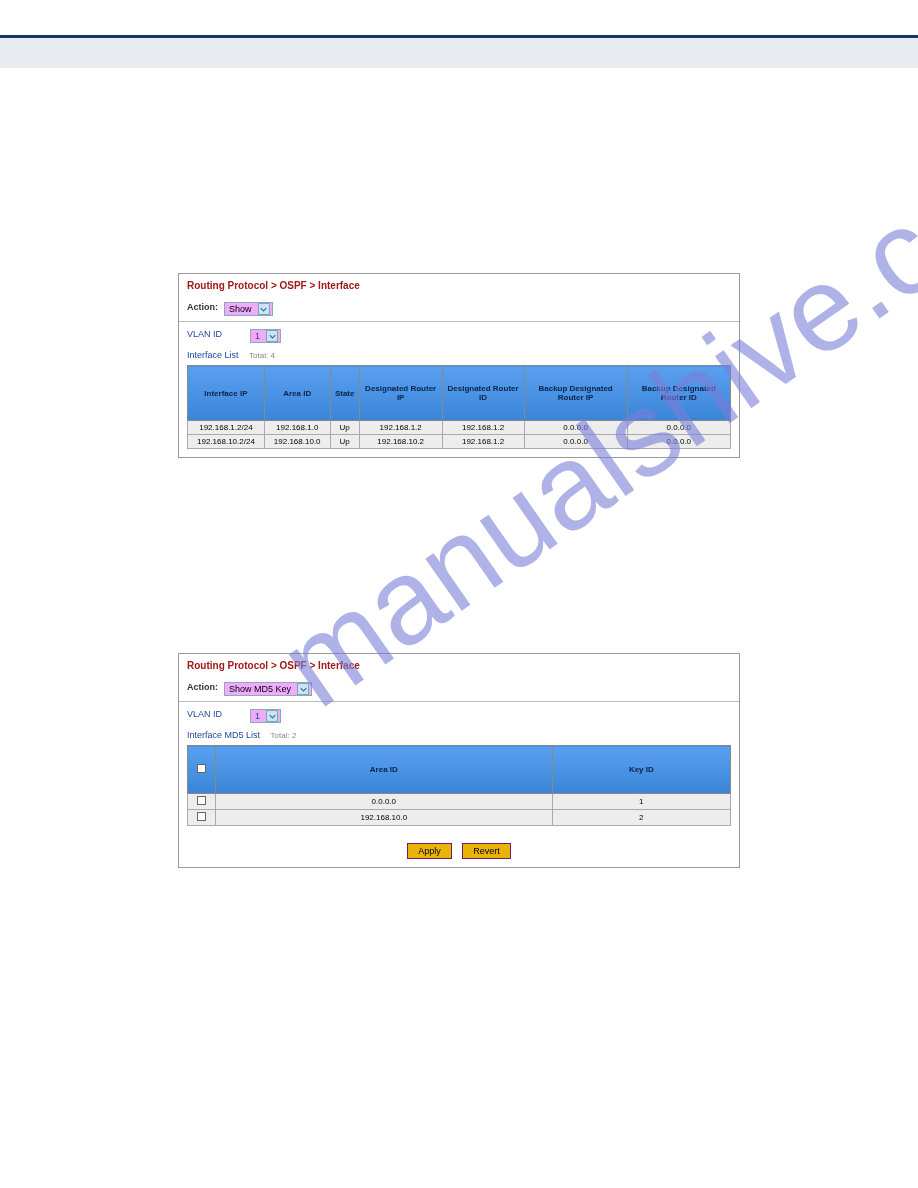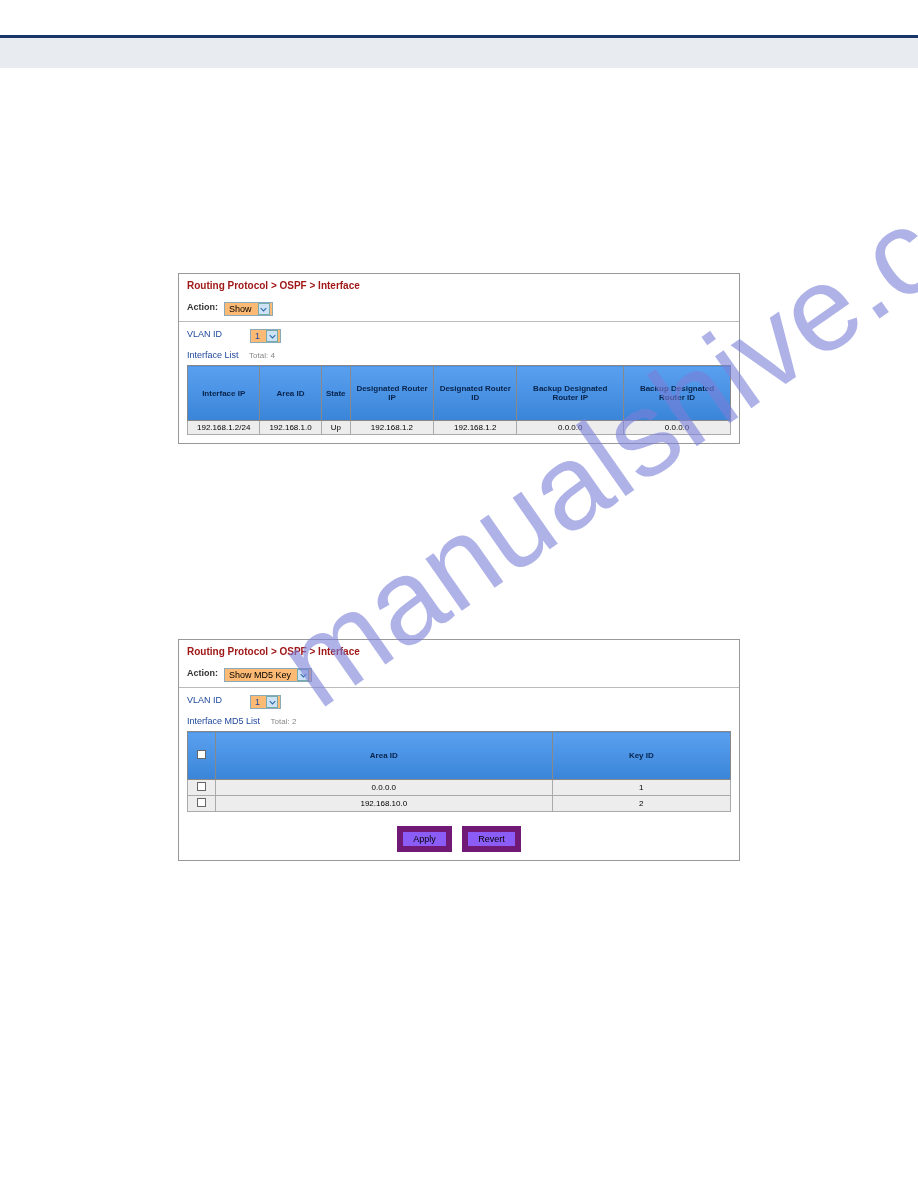--- a/index.html
+++ b/index.html
@@ -56,21 +56,21 @@
     }
     .action-row .label {
       font-weight: bold;
       color: #333;
       margin-right: 6px;
     }
     .select-box {
       display: inline-flex;
       align-items: center;
       border: 1px solid #8ab;
-      background: #fdba74;
+      background: #f0abfc;
       height: 14px;
       padding: 0 2px 0 4px;
       font-size: 9px;
     }
     .select-box .chevron {
       width: 12px;
       height: 12px;
       margin-left: 6px;
       display: inline-flex;
       align-items: center;
@@ -137,22 +137,22 @@
       border: 1px solid #666;
       background: #fff;
       display: inline-block;
     }
     .btn-row {
       text-align: center;
       padding: 6px 0 8px 0;
     }
     .btn {
       display: inline-block;
-      border: 6px solid #701a75;
-      background: #8b5cf6;
+      border: 1px solid #701a75;
+      background: #eab308;
       font-size: 9px;
       padding: 2px 10px;
       margin: 0 3px;
       cursor: pointer;
     }
   </style>
 </head>
 <body>
 
 <div class="top-rule"></div>
@@ -203,20 +203,29 @@
     <tbody>
       <tr>
         <td>192.168.1.2/24</td>
         <td>192.168.1.0</td>
         <td>Up</td>
         <td>192.168.1.2</td>
         <td>192.168.1.2</td>
         <td>0.0.0.0</td>
         <td>0.0.0.0</td>
       </tr>
+      <tr>
+        <td>192.168.10.2/24</td>
+        <td>192.168.10.0</td>
+        <td>Up</td>
+        <td>192.168.10.2</td>
+        <td>192.168.1.2</td>
+        <td>0.0.0.0</td>
+        <td>0.0.0.0</td>
+      </tr>
     </tbody>
   </table>
 </div>
 
 <div class="panel panel-2">
   <div class="breadcrumb">Routing Protocol &gt; OSPF &gt; Interface</div>
   <div class="action-row">
     <span class="label">Action:</span>
     <span class="select-box">
       <span>Show MD5 Key</span>

